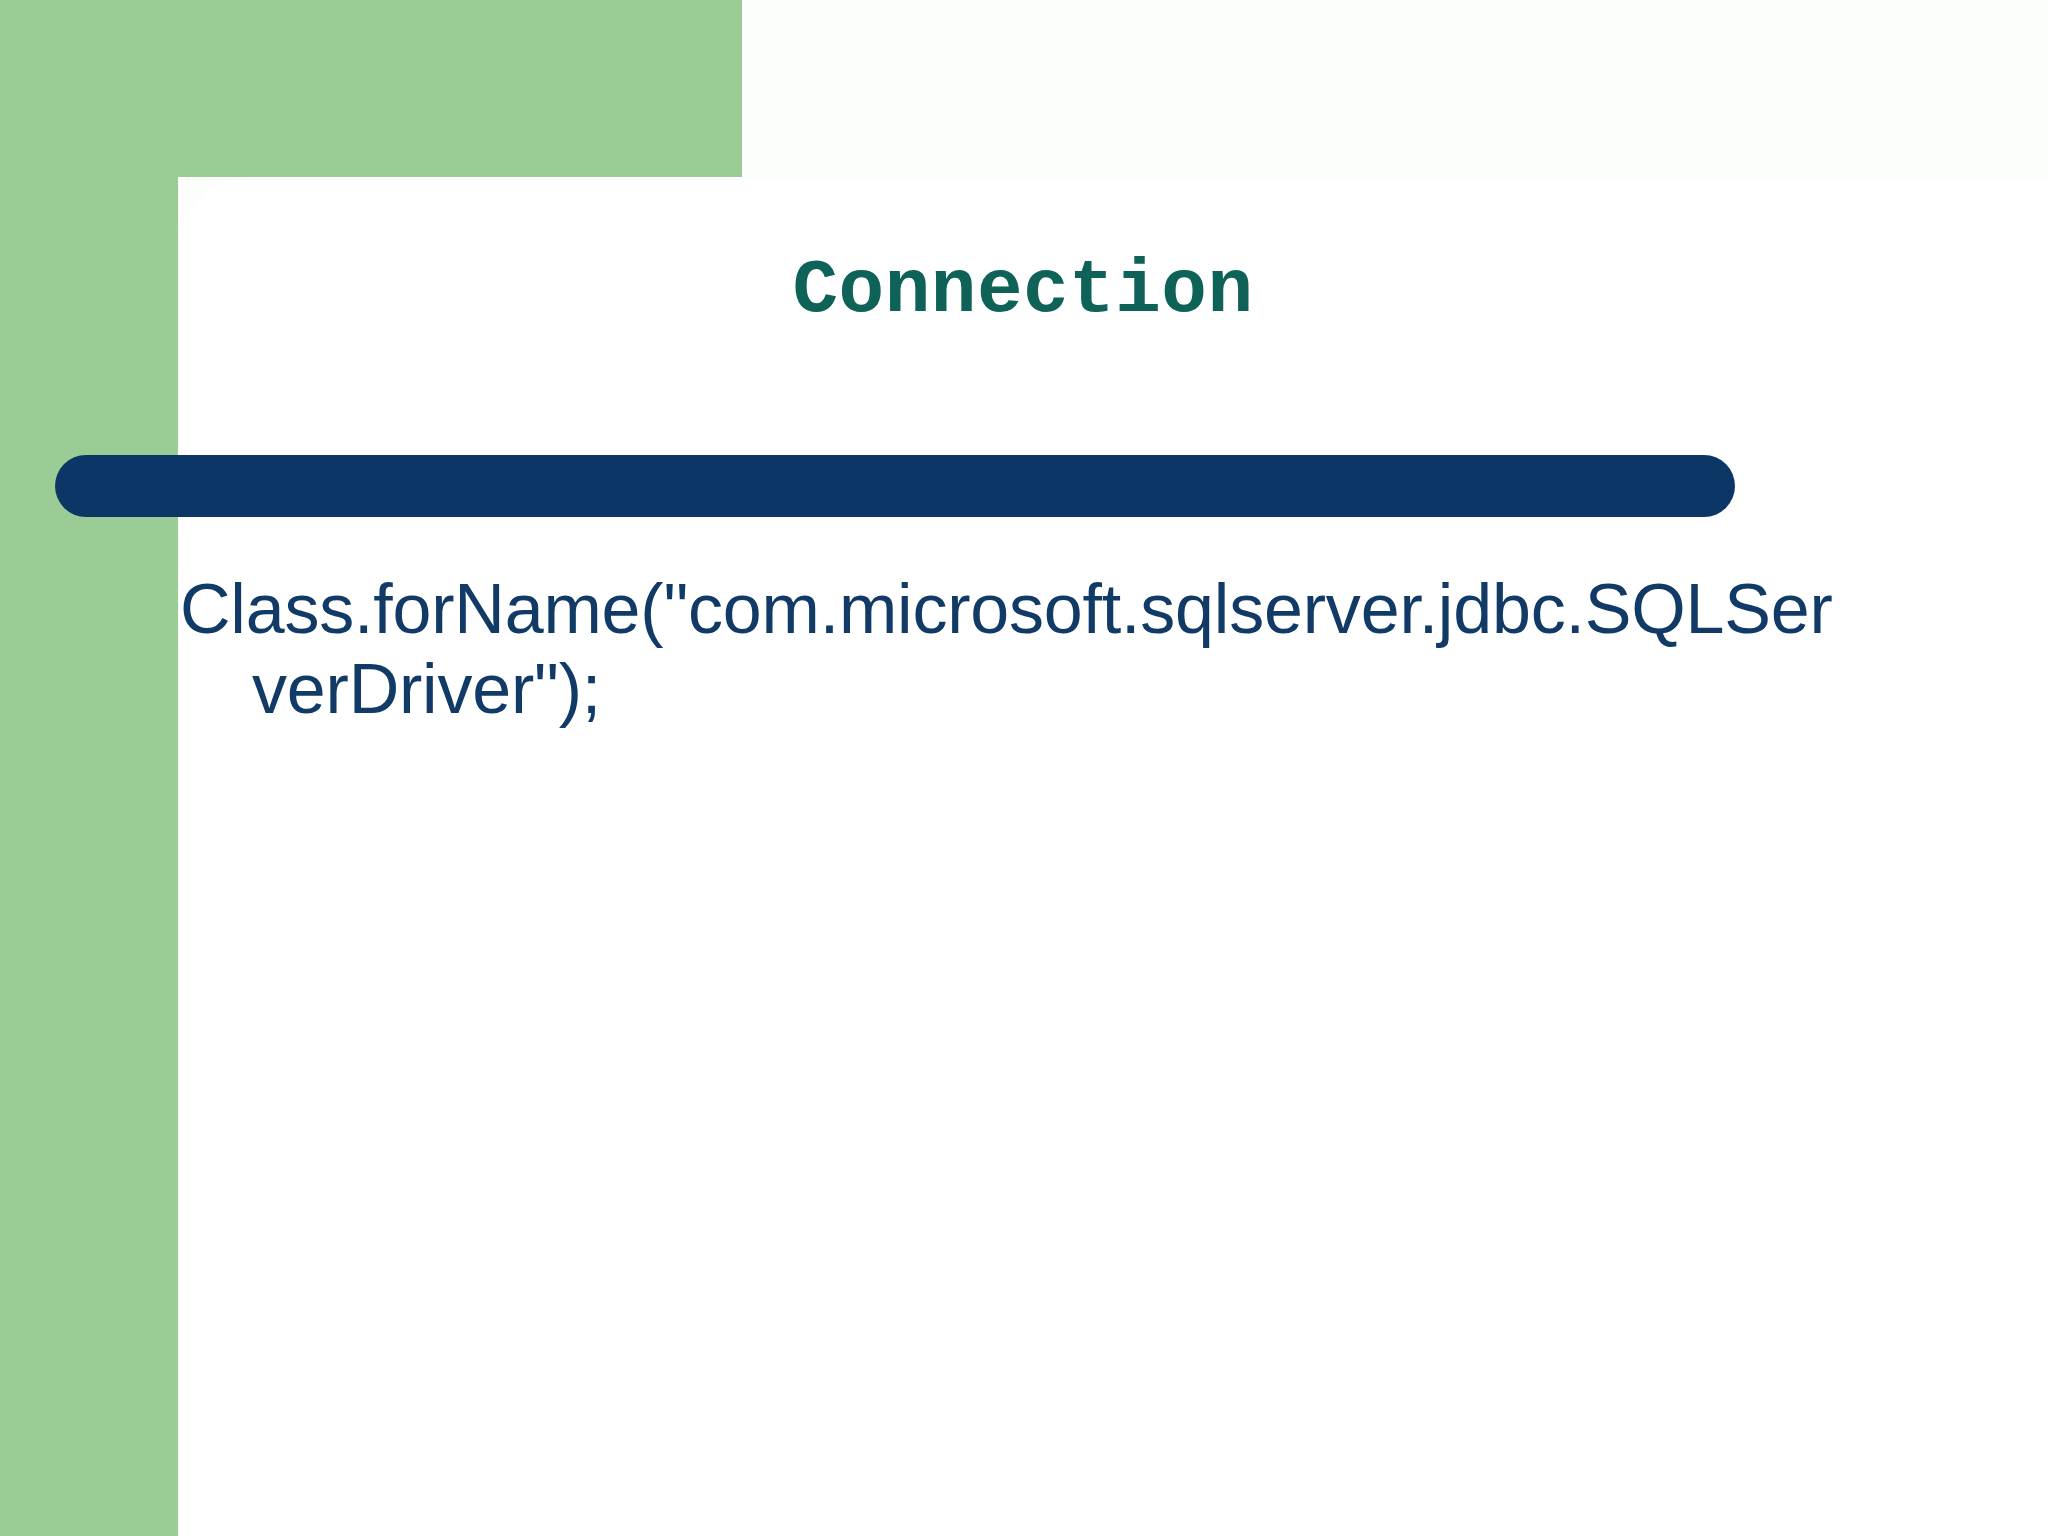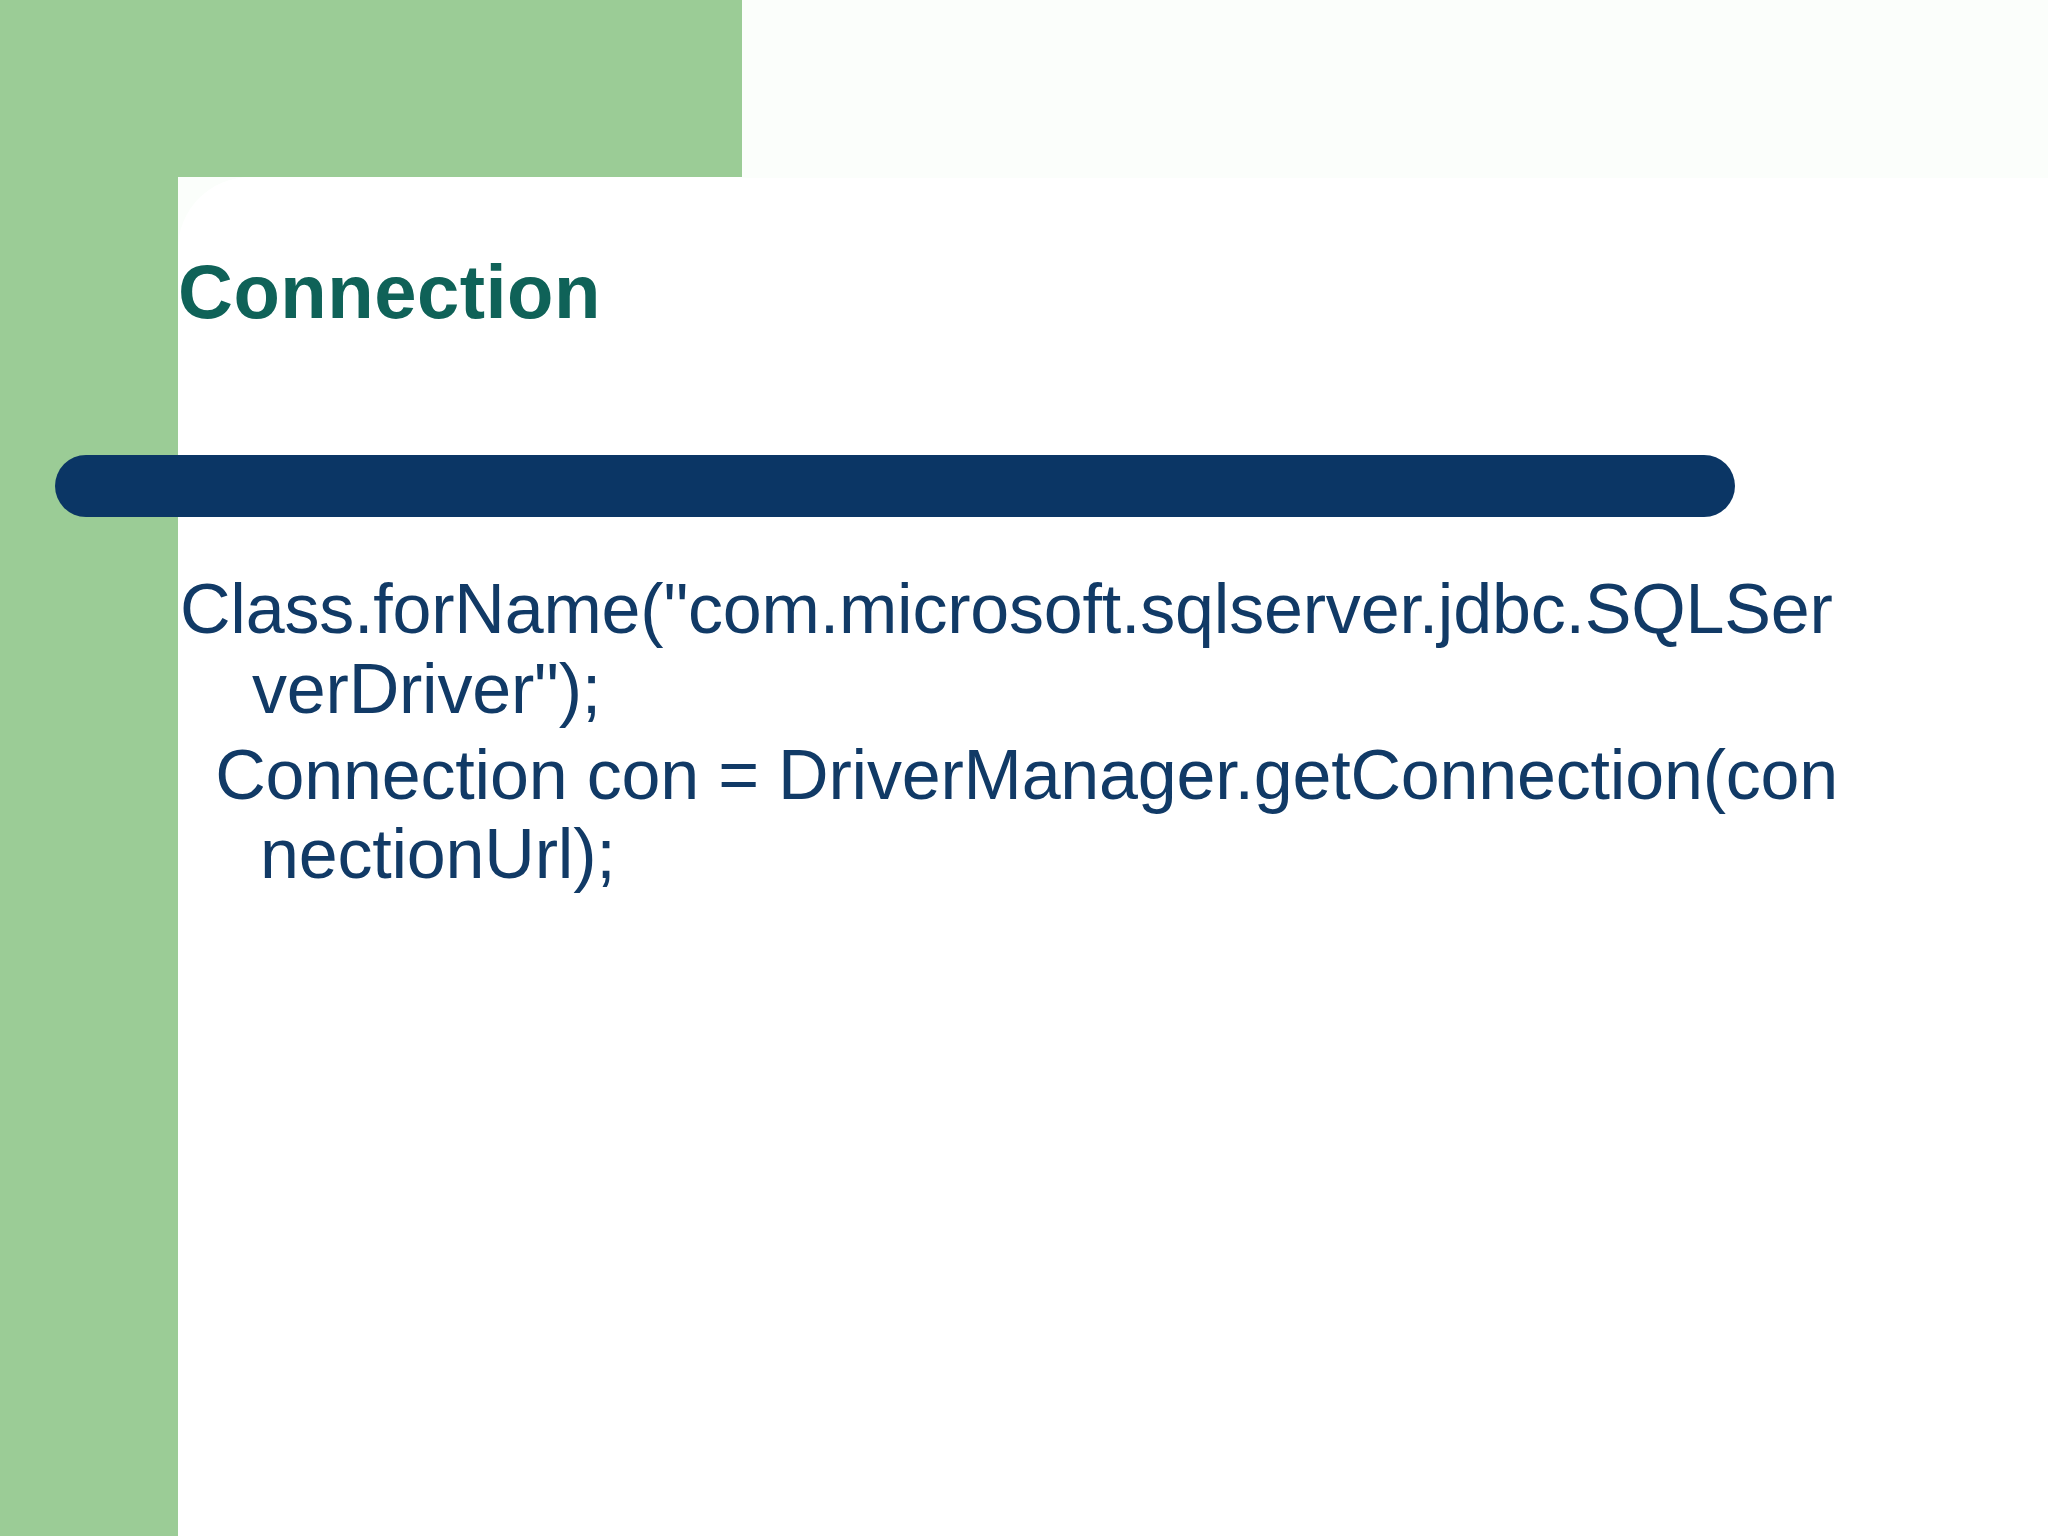--- a/index.html
+++ b/index.html
@@ -64,27 +64,28 @@
     background: #0b3665;
     border-radius: 31px;
   }
 
   
   .slide-title {
     position: absolute;
     left: 178px;
     top: 252px;
     width: 1690px;
-    text-align: left;
+    text-align: center;
     font-size: 76px;
     font-weight: bold;
     color: #0f6258;
     letter-spacing: 0.5px;
     line-height: 1.05;
     white-space: nowrap;
+    font-family: Liberation Mono, monospace;
   }
 
   
   .body-block {
     position: absolute;
     left: 180px;
     top: 570px;
     width: 1660px;
   }
   .code-line {
@@ -112,16 +113,15 @@
   <div class="bg-green-block"></div>
   <div class="content-card"></div>
   <div class="card-top-fill"></div>
 
   <div class="slide-title">Connection</div>
 
   <div class="divider-bar"></div>
 
   <div class="body-block">
     <p class="code-line">Class.forName("com.microsoft.sqlserver.jdbc.SQLServerDriver");</p>
-    <p class="code-line indented"> Connection con = DriverManager.getConnection(connectionUrl);</p>
   </div>
 
 </div>
 
 </body></html>

